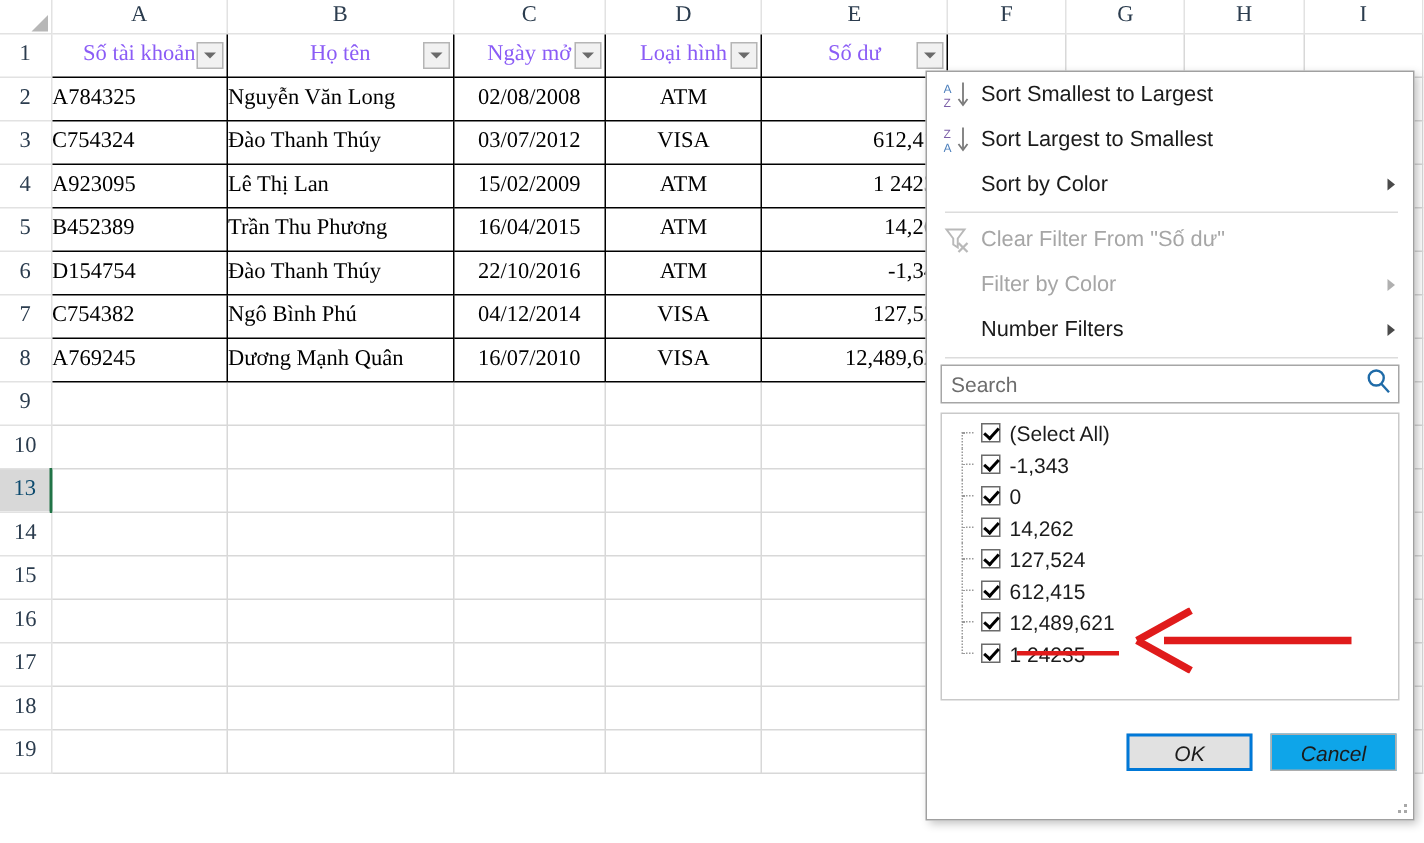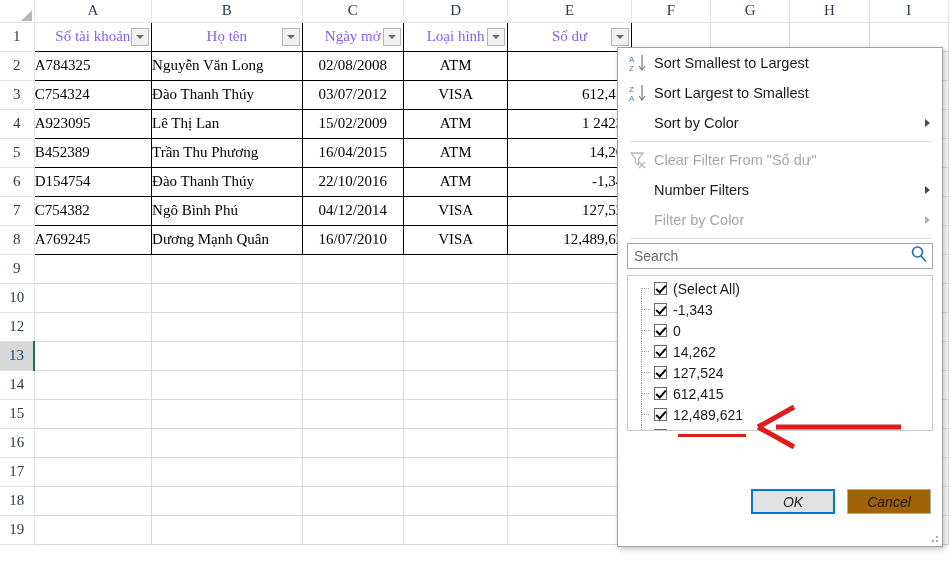--- a/index.html
+++ b/index.html
@@ -180,21 +180,21 @@
     color: #444;
     background: transparent;
     height: 36px;
     padding: 0;
   }
   .searchwrap input::placeholder { color: #6d6d6d; opacity: 1; }
 
   
   .listbox {
     margin: 6px 9px 0 9px;
-    height: 156px;
+    height: 192px;
     border: 1px solid #c9c9c9;
     background: #ffffff;
     overflow: hidden;
     padding-top: 2px;
     position: relative;
   }
   .citem {
     display: flex;
     align-items: center;
     height: 21px;
@@ -247,21 +247,21 @@
     position: absolute;
     left: 0; right: 0; bottom: 32px;
     display: flex;
     justify-content: flex-end;
     padding-right: 11px;
     gap: 12px;
     font-style: italic;
   }
   .btn {
     width: 84px; height: 25px;
-    background: #a16207;
+    background: #0ea5e9;
     border: 1px solid #adadad;
     font-family: "Liberation Sans", sans-serif;
     font-size: 14px;
     color: #1b1b1b;
     display: flex; align-items: center; justify-content: center;
   }
   .btn.primary {
     border: 2px solid #0078d7;
     background: #e1e1e1;
   }
@@ -433,32 +433,20 @@
             <td class="cell ctr"></td>
             <td class="cell ctr"></td>
             <td class="cell num"></td>
             <td class="cell"></td>
             <td class="cell"></td>
             <td class="cell"></td>
             <td class="cell"></td>
           </tr>
           <tr>
             <td class="rowhdr">10</td>
-            <td class="cell "></td>
-            <td class="cell "></td>
-            <td class="cell ctr"></td>
-            <td class="cell ctr"></td>
-            <td class="cell num"></td>
-            <td class="cell"></td>
-            <td class="cell"></td>
-            <td class="cell"></td>
-            <td class="cell"></td>
-          </tr>
-          <tr>
-            <td class="rowhdr">12</td>
             <td class="cell "></td>
             <td class="cell "></td>
             <td class="cell ctr"></td>
             <td class="cell ctr"></td>
             <td class="cell num"></td>
             <td class="cell"></td>
             <td class="cell"></td>
             <td class="cell"></td>
             <td class="cell"></td>
           </tr>
@@ -584,29 +572,29 @@
         <div class="menu-item disabled">
           <span class="mi-icon">
             <svg class="azicon" width="20" height="20" viewBox="0 0 20 20">
               <path d="M2 3 L14 3 L9.5 9 L9.5 15 L6.5 13 L6.5 9 Z" fill="none" stroke="#b9b9b9" stroke-width="1.3"></path>
               <line x1="10" y1="12" x2="16" y2="18" stroke="#b9b9b9" stroke-width="1.5"></line>
               <line x1="16" y1="12" x2="10" y2="18" stroke="#b9b9b9" stroke-width="1.5"></line>
             </svg>
           </span>
           <span class="mi-label">Clear Filter From "Số dư"</span>
         </div>
+        <div class="menu-item disabled">
+          <span class="mi-icon"></span>
+          <span class="mi-label">Filter by Color</span>
+          <span class="mi-arrow dim"></span>
+        </div>
         <div class="menu-item">
           <span class="mi-icon"></span>
           <span class="mi-label">Number Filters</span>
           <span class="mi-arrow"></span>
-        </div>
-        <div class="menu-item disabled">
-          <span class="mi-icon"></span>
-          <span class="mi-label">Filter by Color</span>
-          <span class="mi-arrow dim"></span>
         </div>
       </div>
 
     <div class="sep"></div>
 
     <div class="searchwrap">
       <input type="text" placeholder="Search" style="">
       <span>
         <svg width="18" height="18" viewBox="0 0 18 18">
           <circle cx="7.5" cy="7" r="5" fill="none" stroke="#1f6ba8" stroke-width="1.6"></circle>

